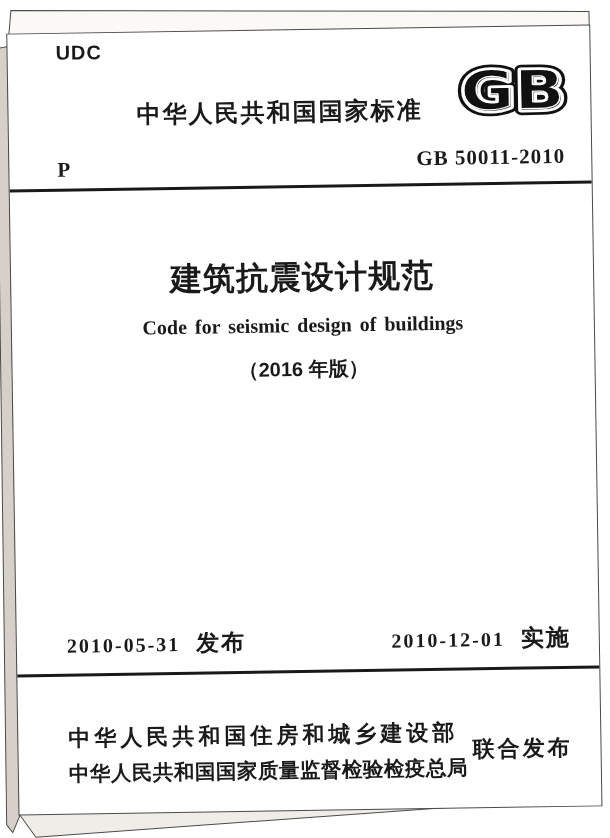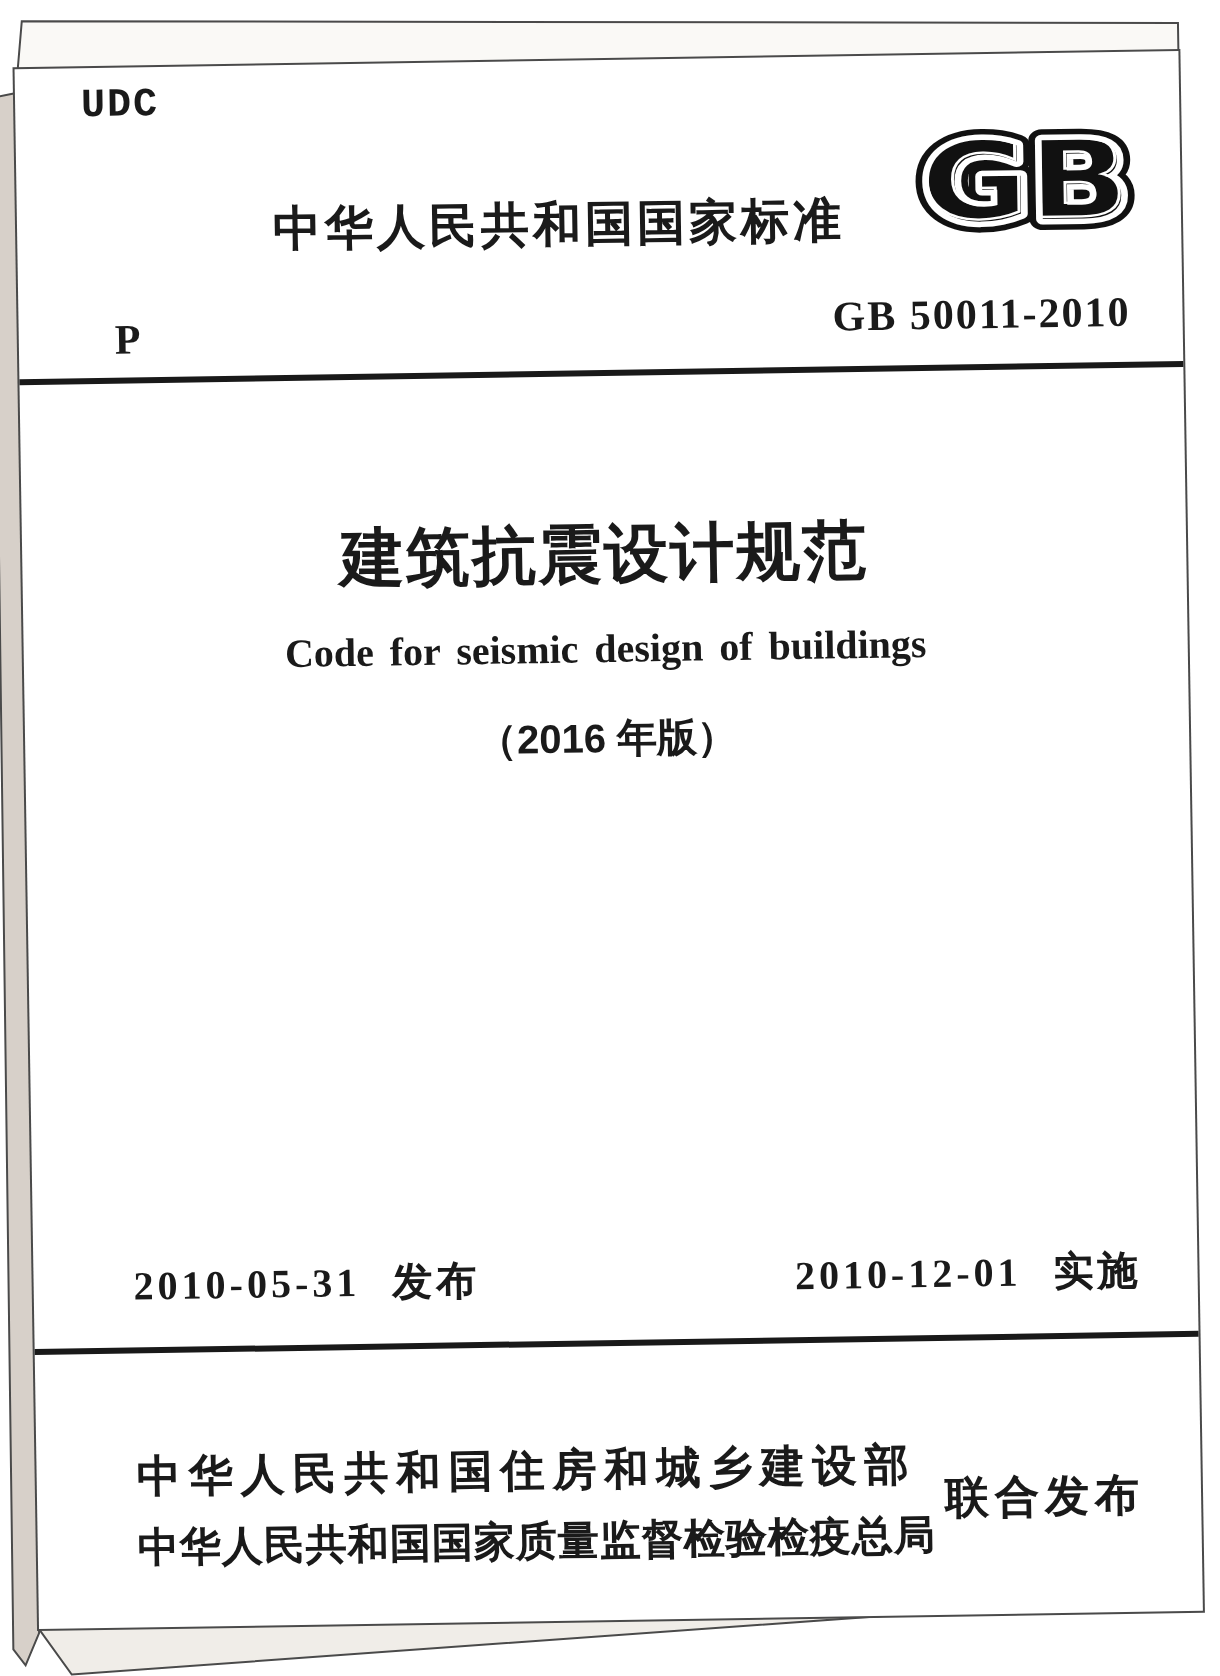--- a/index.html
+++ b/index.html
@@ -6,34 +6,34 @@
   .photo{
     position:relative;width:610px;height:838px;background:#ffffff;overflow:hidden;
     font-family:"Liberation Sans","DejaVu Sans",sans-serif;color:#1a1a1a;
   }
   .book{position:absolute;inset:0;transform:rotate(-0.9deg);transform-origin:50% 55%;}
   .edges{position:absolute;left:0;top:0;}
   .cover{
     position:absolute;left:14px;top:30px;width:582px;height:780px;background:#ffffff;
     box-shadow:0 0 0 1px #4a4a4a;
   }
-  .udc{position:absolute;left:33px;top:8px;font-family:Liberation Mono, monospace;font-weight:bold;font-size:20px;letter-spacing:1px;text-align:right;}
+  .udc{position:absolute;left:48px;top:8px;font-family:Liberation Sans, sans-serif;font-weight:bold;font-size:20px;letter-spacing:1px;text-align:right;}
   .std-label{position:absolute;left:0;right:40px;top:66px;text-align:center;font-weight:bold;font-size:24px;letter-spacing:2px;}
   .gb-logo{position:absolute;right:20px;top:32px;}
   .p-code{position:absolute;left:48px;top:124px;font-family:"Liberation Serif","DejaVu Serif",serif;font-weight:bold;font-size:21px;}
   .std-number{position:absolute;right:26px;top:118px;font-family:"Liberation Serif","DejaVu Serif",serif;font-weight:bold;font-size:21px;letter-spacing:1px;}
   .rule{position:absolute;left:0;right:0;height:3px;background:#191919;}
   .rule1{top:155px;}
   .rule2{top:640px;}
   .title{position:absolute;left:0;right:0;top:226px;text-align:center;font-weight:bold;font-size:32px;letter-spacing:1px;}
   .title-en{position:absolute;left:0;right:0;top:284px;text-align:center;font-family:"Liberation Serif","DejaVu Serif",serif;font-weight:bold;font-size:20px;word-spacing:3px;}
   .edition{position:absolute;left:0;right:0;top:326px;text-align:center;font-weight:bold;font-size:20px;}
   .dates-row{position:absolute;left:50px;right:28px;top:596px;display:flex;justify-content:space-between;align-items:baseline;}
   .date{font-family:"Liberation Serif","DejaVu Serif",serif;font-weight:bold;font-size:20px;letter-spacing:2px;}
-  .date-label{font-weight:bold;font-size:20px;margin-left:16px;letter-spacing:2px;}
+  .date-label{font-weight:bold;font-size:23px;margin-left:16px;letter-spacing:2px;}
   .publishers-row{position:absolute;left:50px;right:28px;top:690px;display:flex;justify-content:space-between;align-items:center;}
   .pub-col{display:flex;flex-direction:column;}
   .pub1{font-weight:bold;font-size:22px;letter-spacing:4px;white-space:nowrap;}
   .pub2{font-weight:bold;font-size:20.5px;letter-spacing:0.5px;white-space:nowrap;margin-top:6px;}
   .joint{font-weight:bold;font-size:22px;letter-spacing:3px;white-space:nowrap;}
 </style>
 </head>
 <body>
 
 <div class="photo">

